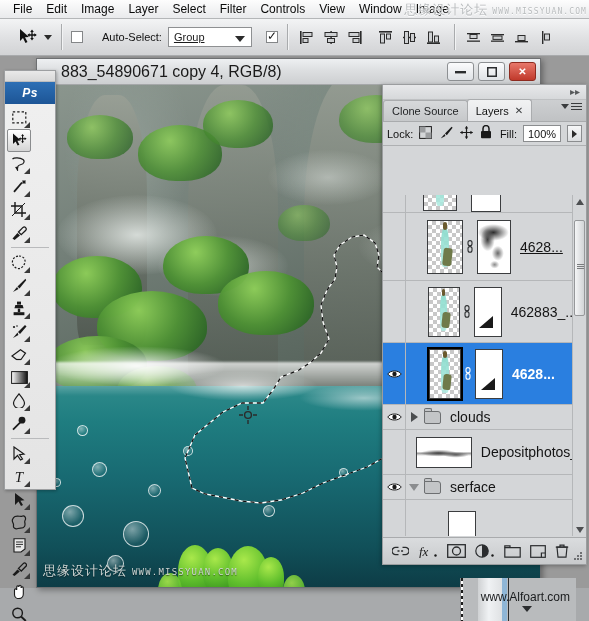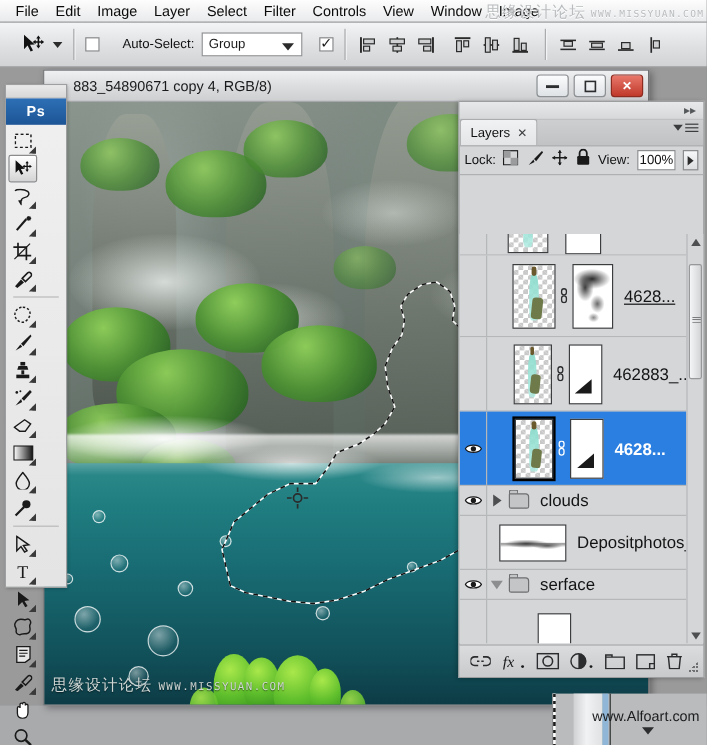--- a/index.html
+++ b/index.html
@@ -66,40 +66,41 @@
   }
   .cb-box.checked::after {
     content: "✓"; position: absolute; left: 0px; top: -3px;
     font-size: 12px; color: #1a1a1a; line-height: 14px;
   }
   .ob-label { font-size: 11px; color: #111; margin-left: 19px; white-space: nowrap; }
   .ob-select {
     width: 84px; height: 20px; background: #fff;
     border: 1px solid #8e9092; margin-left: 6px;
     display: flex; align-items: center; padding-left: 5px;
-    font-size: 11px; color: #1b1b1b; position: relative;
+    font-size: 11px; color: #1b1b1b; position: relative; text-decoration: underline;
   }
   .ob-select .car {
     position: absolute; right: 6px; top: 8px;
     width: 0; height: 0; border-left: 5px solid transparent;
     border-right: 5px solid transparent; border-top: 6px solid #2b2b2b;
   }
   .align-grp { display: flex; align-items: center; gap: 3px; }
   .align-btn {
     width: 21px; height: 21px; display: flex;
     align-items: center; justify-content: center;
   }
   .align-btn svg { display: block; }
 
   
   .toolbox {
     position: absolute; left: 4px; top: 70px; width: 52px; height: 420px;
     background: linear-gradient(#f0f0f0, #e4e4e4);
     border: 1px solid #9d9fa1; z-index: 10;
     box-shadow: 1px 1px 3px rgba(0,0,0,.28);
+    font-style: italic;
   }
   .tb-grip {
     height: 11px; background: linear-gradient(#e9e9e9,#d8d8d8);
     border-bottom: 1px solid #bcbdbf;
   }
   .tb-ps {
     height: 22px; background: linear-gradient(#2d6fb5, #1d5596);
     display: flex; align-items: center; justify-content: center;
     color: #fff; font-size: 12px; font-weight: bold; letter-spacing: .5px;
   }
@@ -127,21 +128,21 @@
     background: #c8c9cb; border: 1px solid #6e7072;
     box-shadow: 2px 2px 6px rgba(0,0,0,.35); z-index: 2;
   }
   .doc-title {
     height: 26px;
     background: linear-gradient(#eef0f2, #dcdee0 48%, #cdcfd1);
     border-bottom: 1px solid #a5a7a9;
     display: flex; align-items: center; position: relative;
   }
   .doc-title-text {
-    font-size: 12px; color: #1a1a1a; margin-left: 24px; white-space: nowrap;
+    font-size: 16px; color: #1a1a1a; margin-left: 24px; white-space: nowrap;
   }
   .win-btns { position: absolute; right: 4px; top: 3px; display: flex; gap: 4px; }
   .win-btn {
     width: 27px; height: 19px; border: 1px solid #8d9093; border-radius: 3px;
     background: linear-gradient(#fbfcfd,#dfe2e6);
     display: flex; align-items: center; justify-content: center;
     font-size: 10px; color: #2b2d2f;
   }
   .win-btn.close {
     background: linear-gradient(#e8786b,#c0392b);
@@ -431,21 +432,21 @@
       radial-gradient(circle 1px at 1px 7px,#6e7072 99%,transparent),
       radial-gradient(circle 1px at 4px 7px,#6e7072 99%,transparent),
       radial-gradient(circle 1px at 7px 7px,#6e7072 99%,transparent),
       radial-gradient(circle 1px at 4px 4px,#6e7072 99%,transparent),
       radial-gradient(circle 1px at 7px 4px,#6e7072 99%,transparent),
       radial-gradient(circle 1px at 7px 1px,#6e7072 99%,transparent);
   }
 
   
   .br-area {
-    position: absolute; left: 460px; top: 578px; width: 129px; height: 43px;
+    position: absolute; left: 460px; top: 578px; width: 116px; height: 43px;
     background: #b9bbbd; z-index: 25; border-left: 1px solid #8c8e90;
   }
   .br-strip {
     position: absolute; left: 17px; top: 0; width: 24px; height: 43px;
     background: linear-gradient(90deg,#cfd1d3,#f0f2f4 45%,#dfe1e3);
   }
   .br-strip2 {
     position: absolute; left: 41px; top: 0; width: 5px; height: 43px;
     background: #8fb6d6;
   }
@@ -882,20 +883,23 @@
     </div>
 
   </div>
 
   <div class="panel">
     <div class="panel-topbar">
       <span class="dblarrow">▸▸</span>
     </div>
 
     <div class="tabrow">
+      <div class="tab">
+        <span>Clone Source</span>
+      </div>
       <div class="tab active">
         <span>Layers</span>
         <span class="x">✕</span>
       </div>
       <div class="panel-menu">
         <span class="tri"></span>
         <span class="lines">
             <i></i>
             <i></i>
             <i></i>
@@ -926,21 +930,21 @@
               <path d="M6.5 0 L4.8 2.6 L8.2 2.6 Z M6.5 13 L4.8 10.4 L8.2 10.4 Z M0 6.5 L2.6 4.8 L2.6 8.2 Z M13 6.5 L10.4 4.8 L10.4 8.2 Z" fill="#1a1a1a"></path>
             </svg>
         </span>
         <span>
           <svg width="12" height="14" viewBox="0 0 12 14">
               <path d="M3 6 L3 3.6 a3 3 0 0 1 6 0 L9 6" fill="none" stroke="#1a1a1a" stroke-width="1.5"></path>
               <rect x="1" y="6" width="10" height="7.2" rx="1" fill="#1a1a1a"></rect>
             </svg>
         </span>
       </div>
-      <span class="mini-label" style="margin-left:auto">View:</span>
+      <span class="mini-label" style="margin-left:auto">Fill:</span>
       <div class="mini-field">100%</div>
       <div class="mini-arrow">
           <span class="t"></span>
         </div>
     </div>
 
     <div class="layers-scroll">
       <div class="layer-list">
 
         <div class="layer-row" style="height:18px;overflow:hidden">

